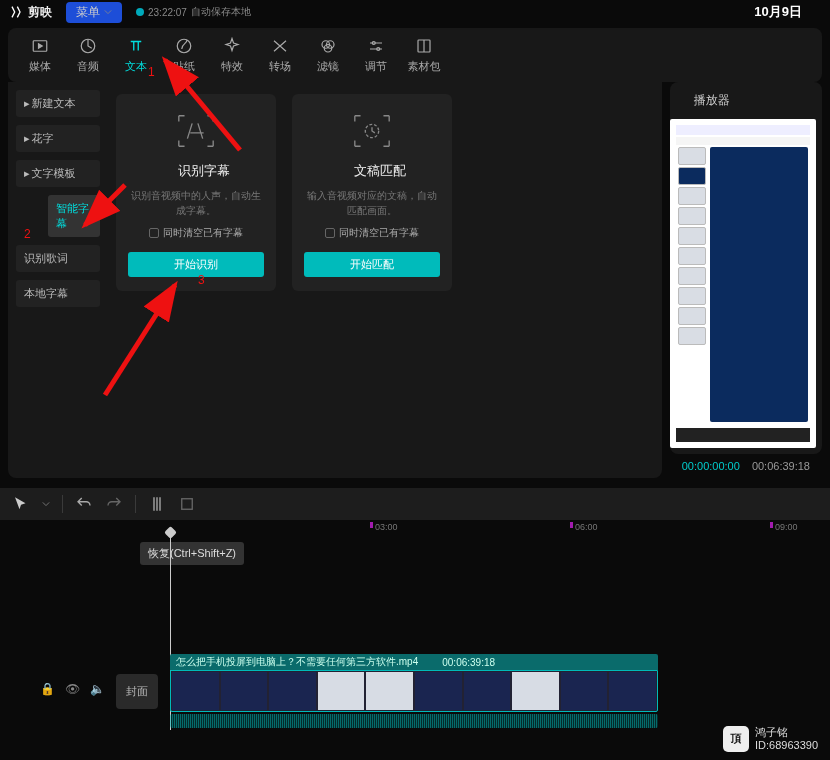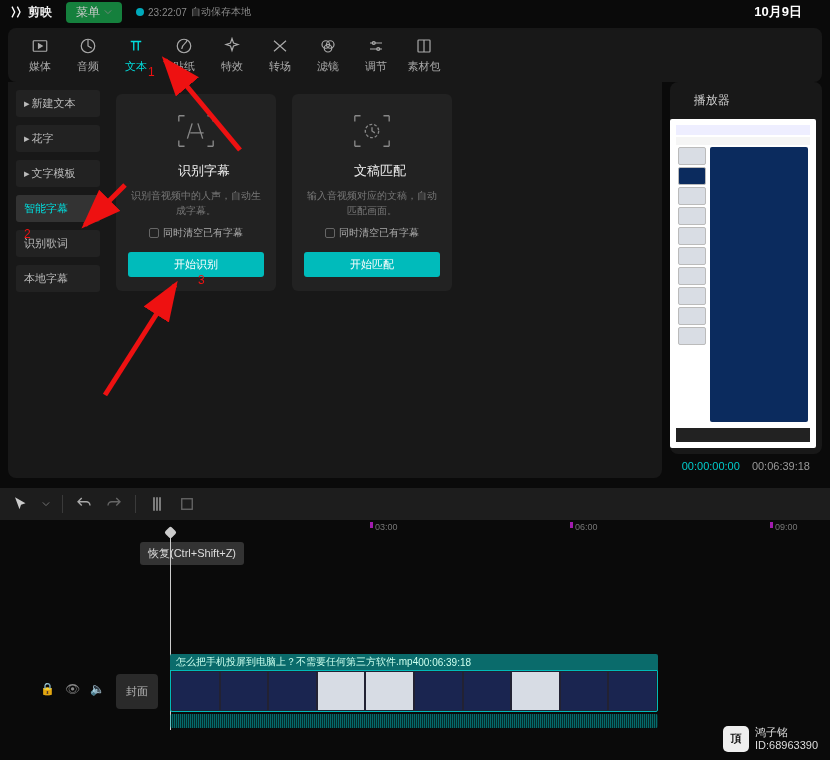--- a/index.html
+++ b/index.html
@@ -2,37 +2,37 @@
 <html><head>
 <meta charset="utf-8">
 <style>
 * { margin:0; padding:0; box-sizing:border-box; font-family:"Microsoft YaHei",sans-serif; }
 body { background:#0a0a0a; color:#ccc; width:830px; height:760px; overflow:hidden; position:relative; }
 
 
 .topbar { height:24px; display:flex; align-items:center; padding:0 8px; font-size:12px; }
 .logo { display:flex; align-items:center; gap:4px; font-weight:bold; color:#eee; }
 .logo-icon { width:16px; height:16px; }
-.menu-btn { background:#15803d; border-radius:4px; padding:2px 10px; margin-left:14px; display:flex; align-items:center; gap:4px; font-size:12px; cursor:pointer; }
+.menu-btn { background:#1d4ed8; border-radius:4px; padding:2px 10px; margin-left:14px; display:flex; align-items:center; gap:4px; font-size:12px; cursor:pointer; }
 .autosave { margin-left:14px; color:#888; font-size:10px; display:flex; align-items:center; gap:4px; }
 .dot { width:8px; height:8px; border-radius:50%; background:#0ab; display:inline-block; }
 .date { margin-left:auto; margin-right:20px; font-weight:bold; color:#fff; font-size:13px; }
 
 
 .tabrow { height:54px; background:#181818; border-radius:8px; margin:4px 8px 0 8px; display:flex; align-items:center; padding:0 8px; }
 .tab { width:48px; display:flex; flex-direction:column; align-items:center; gap:4px; font-size:11px; color:#aaa; cursor:pointer; }
 .tab.active { color:#0dd; }
 .tab svg { width:18px; height:18px; }
 
 
 .mid { display:flex; margin:0 8px; height:396px; }
 .left-panel { width:678px; background:#181818; border-radius:0 0 8px 8px; display:flex; }
 .sidebar { width:100px; padding:8px; display:flex; flex-direction:column; gap:8px; }
 .side-item { background:#222; border-radius:3px; padding:6px 8px; font-size:11px; color:#bbb; cursor:pointer; display:flex; align-items:center; gap:2px; }
-.side-item.active { background:#333; color:#0dd; }
+.side-item.active { background:#333; color:#0dd;margin-left:32px; }
 .cards { flex:1; display:flex; gap:16px; padding:12px 8px; align-items:flex-start; }
 .card { width:160px; background:#222; border-radius:6px; padding:16px 12px 14px; display:flex; flex-direction:column; align-items:center; gap:8px; }
 .card-icon { width:42px; height:42px; display:flex; align-items:center; justify-content:center; color:#888; }
 .card-title { font-size:13px; color:#eee; margin-top:2px;margin-left:16px; }
 .card-desc { font-size:10px; color:#777; text-align:center; line-height:1.5; }
 .chkline { font-size:10px; color:#aaa; display:flex; align-items:center; gap:4px; }
 .chk { width:10px; height:10px; border:1px solid #666; border-radius:2px; }
 .card-btn { background:#0bb; color:#fff; width:100%; text-align:center; padding:5px 0; border-radius:3px; font-size:11px; margin-top:4px; cursor:pointer; }
 
 .right-panel { flex:1; margin-left:8px; display:flex; flex-direction:column; }
@@ -58,21 +58,21 @@
 
 
 .playhead { position:absolute; left:170px; top:530px; width:1px; height:200px; background:#ccc; }
 .playhead:before { content:""; position:absolute; top:-2px; left:-4px; width:9px; height:9px; background:#ccc; border-radius:2px; transform:rotate(45deg); }
 
 
 .timeline { position:absolute; left:0; top:650px; right:0; height:110px; }
 .track-label { position:absolute; left:40px; top:32px; display:flex; gap:10px; color:#888; font-size:12px; }
 .track-label span { cursor:pointer; }
 .cover-btn { position:absolute; left:116px; top:24px; background:#2a2a2a; padding:10px 10px; border-radius:4px; font-size:11px; color:#bbb; cursor:pointer; }
-.clip-header { position:absolute; left:170px; top:4px; height:16px; background:#0a6b6b; border-radius:2px 2px 0 0; font-size:10px; display:flex; align-items:center; padding:0 6px; gap:0; color:#cfe; width:488px; }
+.clip-header { position:absolute; left:170px; top:4px; height:16px; background:#0a6b6b; border-radius:2px 2px 0 0; font-size:10px; display:flex; align-items:center; padding:0 6px; gap:24px; color:#cfe; width:488px; }
 .clip-body { position:absolute; left:170px; top:20px; height:42px; width:488px; background:#223; border:1px solid #0bb; border-radius:0 0 2px 2px; display:flex; overflow:hidden; }
 .thumb { flex:1; background:#1a2550; margin:1px; position:relative; }
 .thumb.light { background:#d7dce4; }
 .audio-track { position:absolute; left:170px; top:64px; height:14px; width:488px; background:repeating-linear-gradient(90deg,#0bb 0 1px,#044 1px 2px); border-radius:2px; opacity:.55; }
 
 
 .watermark { position:absolute; right:12px; bottom:8px; display:flex; align-items:center; gap:6px; }
 .wm-icon { width:26px; height:26px; background:#eee; color:#111; border-radius:5px; display:flex; align-items:center; justify-content:center; font-size:11px; font-weight:bold; }
 .wm-txt { font-size:11px; line-height:1.2; color:#ddd; }
 

